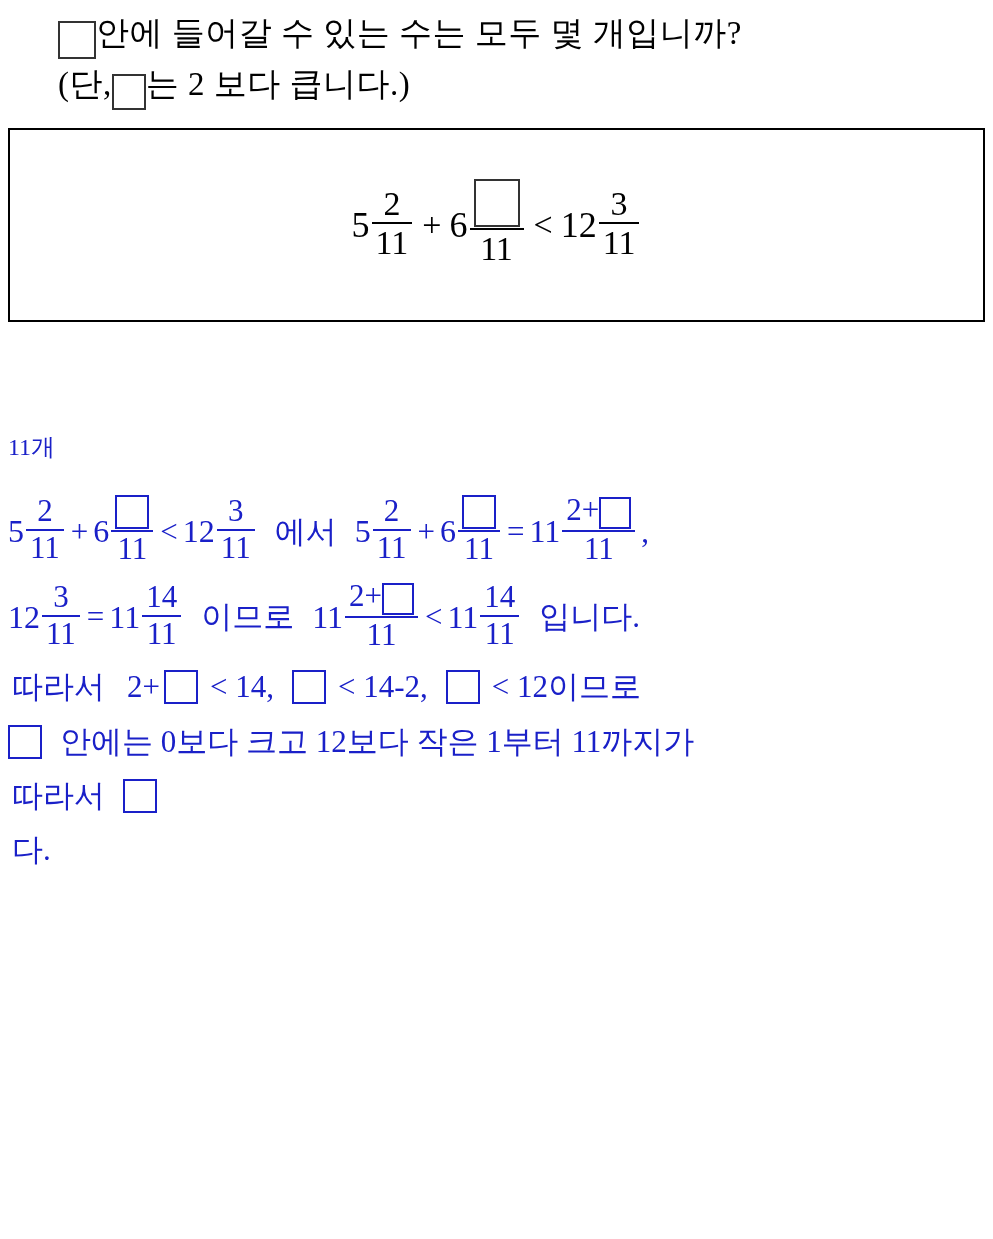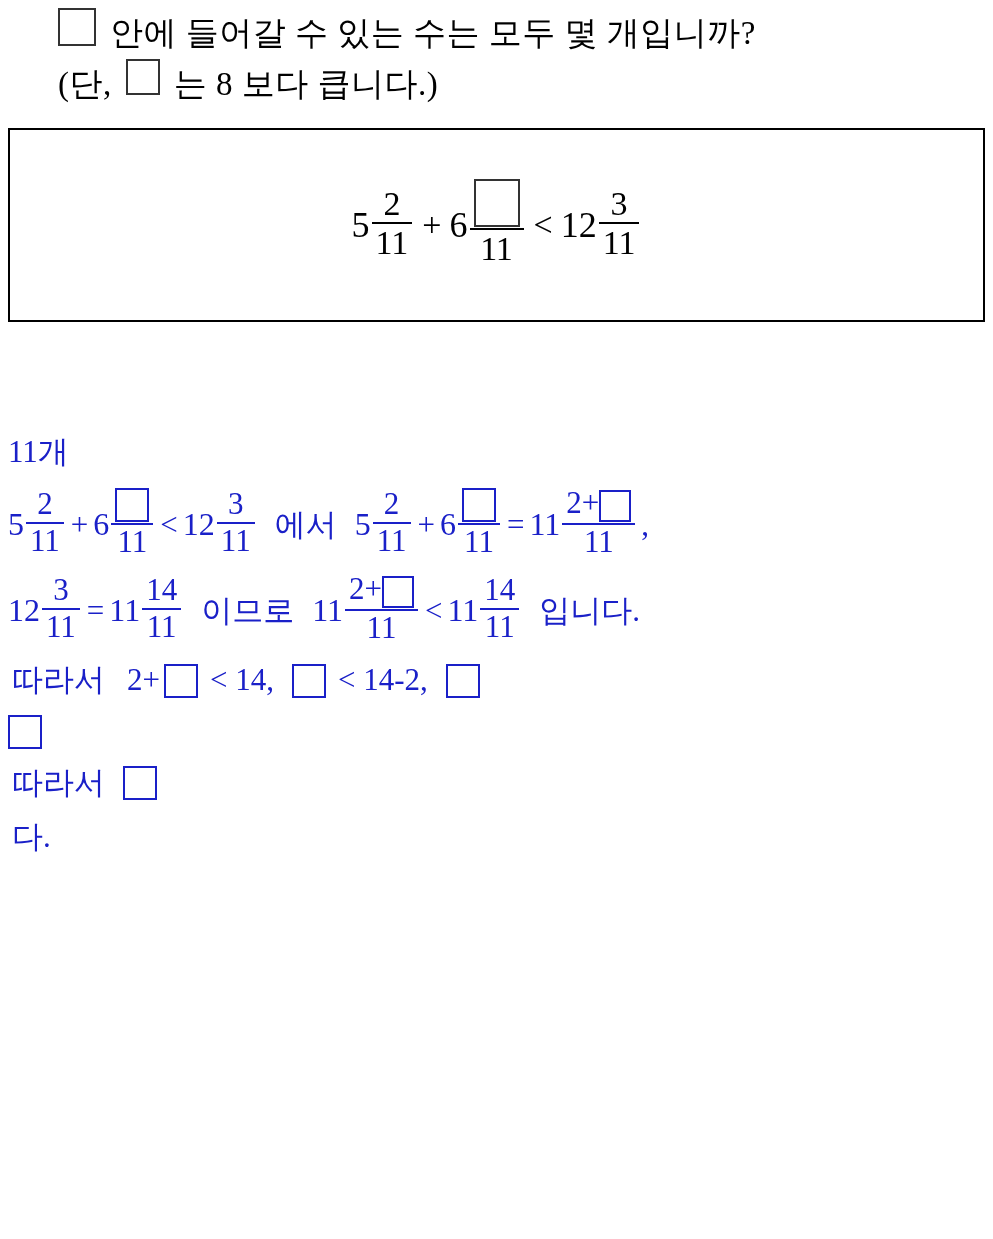--- a/index.html
+++ b/index.html
@@ -55,21 +55,21 @@
     padding: 1px 4px 0 4px;
   }
 
   
   .question {
     padding: 8px 10px 0 10px;
     font-size: 33px;
     line-height: 1.55;
     color: #000000;
   }
-  .question .line { display: flex; align-items: flex-start; gap: 14px; padding-left: 48px; }
+  .question .line { display: flex; align-items: flex-end; gap: 0; padding-left: 48px; }
   .q-text { letter-spacing: 0.5px; }
 
   
   .expr-box {
     margin: 18px 8px 0 8px;
     border: 2px solid #000000;
     height: 190px;
     display: flex;
     align-items: center;
     justify-content: center;
@@ -81,22 +81,22 @@
 
   
   .solution {
     color: #1a20c8;
     font-size: 31px;
     padding: 0 8px;
     margin-top: 110px;
     line-height: 1.3;
   }
   .solution .answer {
-    font-size: 31px;
-    margin-bottom: 16px;
+    font-size: 24px;
+    margin-bottom: 32px;
   }
   .solution .sline {
     display: flex;
     align-items: center;
     flex-wrap: wrap;
     margin-bottom: 14px;
   }
   .solution .mix { display: inline-flex; align-items: center; }
   .solution .whole { font-size: 32px; }
   .sp { display: inline-block; width: 14px; }
@@ -111,21 +111,21 @@
 <div class="page">
 
   <div class="question">
     <div class="line">
       <span class="blank q"></span>
       <span class="q-text">안에 들어갈 수 있는 수는 모두 몇 개입니까?</span>
     </div>
     <div class="line">
       <span class="q-text">(단,</span>
       <span class="blank qs"></span>
-      <span class="q-text">는 8 보다 큽니다.)</span>
+      <span class="q-text">는 2 보다 큽니다.)</span>
     </div>
   </div>
 
   <div class="expr-box">
     <span class="mix">
       <span class="whole">5</span>
       <span class="frac">
         <span class="num">2</span>
         <span class="den">11</span>
       </span>
@@ -250,25 +250,27 @@
       <span class="blank s"></span>
       <span class="sp-sm"></span>
       <span class="txt">&lt; 14,</span>
       <span class="sp"></span>
       <span class="blank s"></span>
       <span class="sp-sm"></span>
       <span class="txt">&lt; 14-2,</span>
       <span class="sp"></span>
       <span class="blank s"></span>
       <span class="sp-sm"></span>
-    </div>
-
-    <div class="sline">
-      <span class="blank s"></span>
-      <span class="sp"></span>
+      <span class="txt">&lt; 12이므로</span>
+    </div>
+
+    <div class="sline">
+      <span class="blank s"></span>
+      <span class="sp"></span>
+      <span class="txt">안에는 0보다 크고 12보다 작은 1부터 11까지가</span>
     </div>
 
 
     <div class="sline">
       <span class="txt">따라서</span>
       <span class="sp"></span>
       <span class="blank s"></span>
       <span class="sp"></span>
     </div>
 

